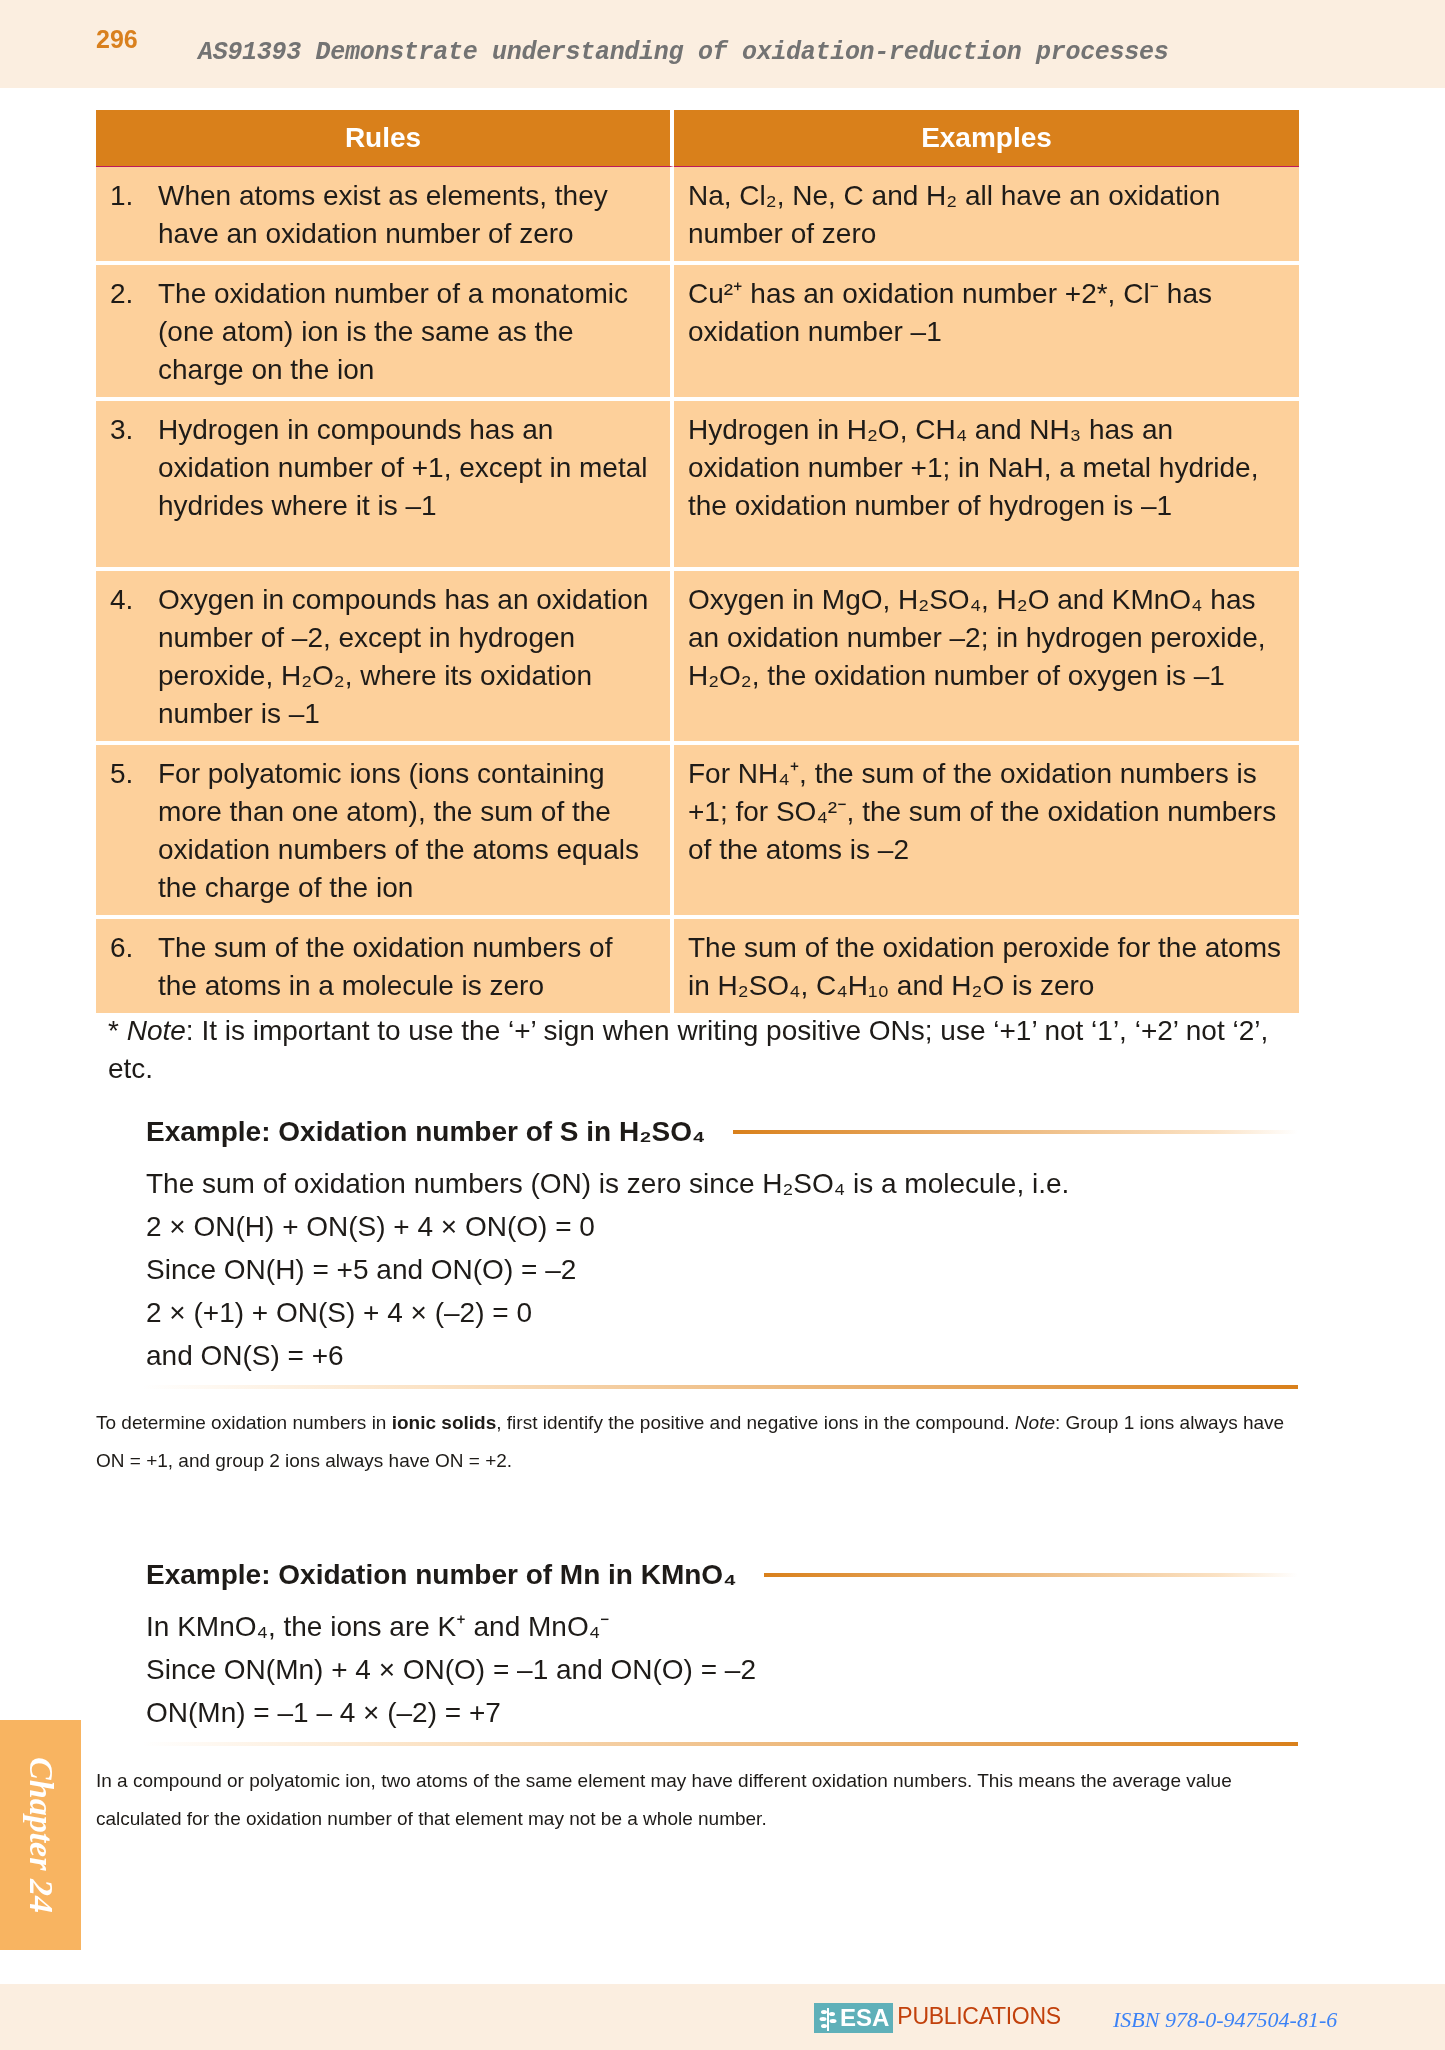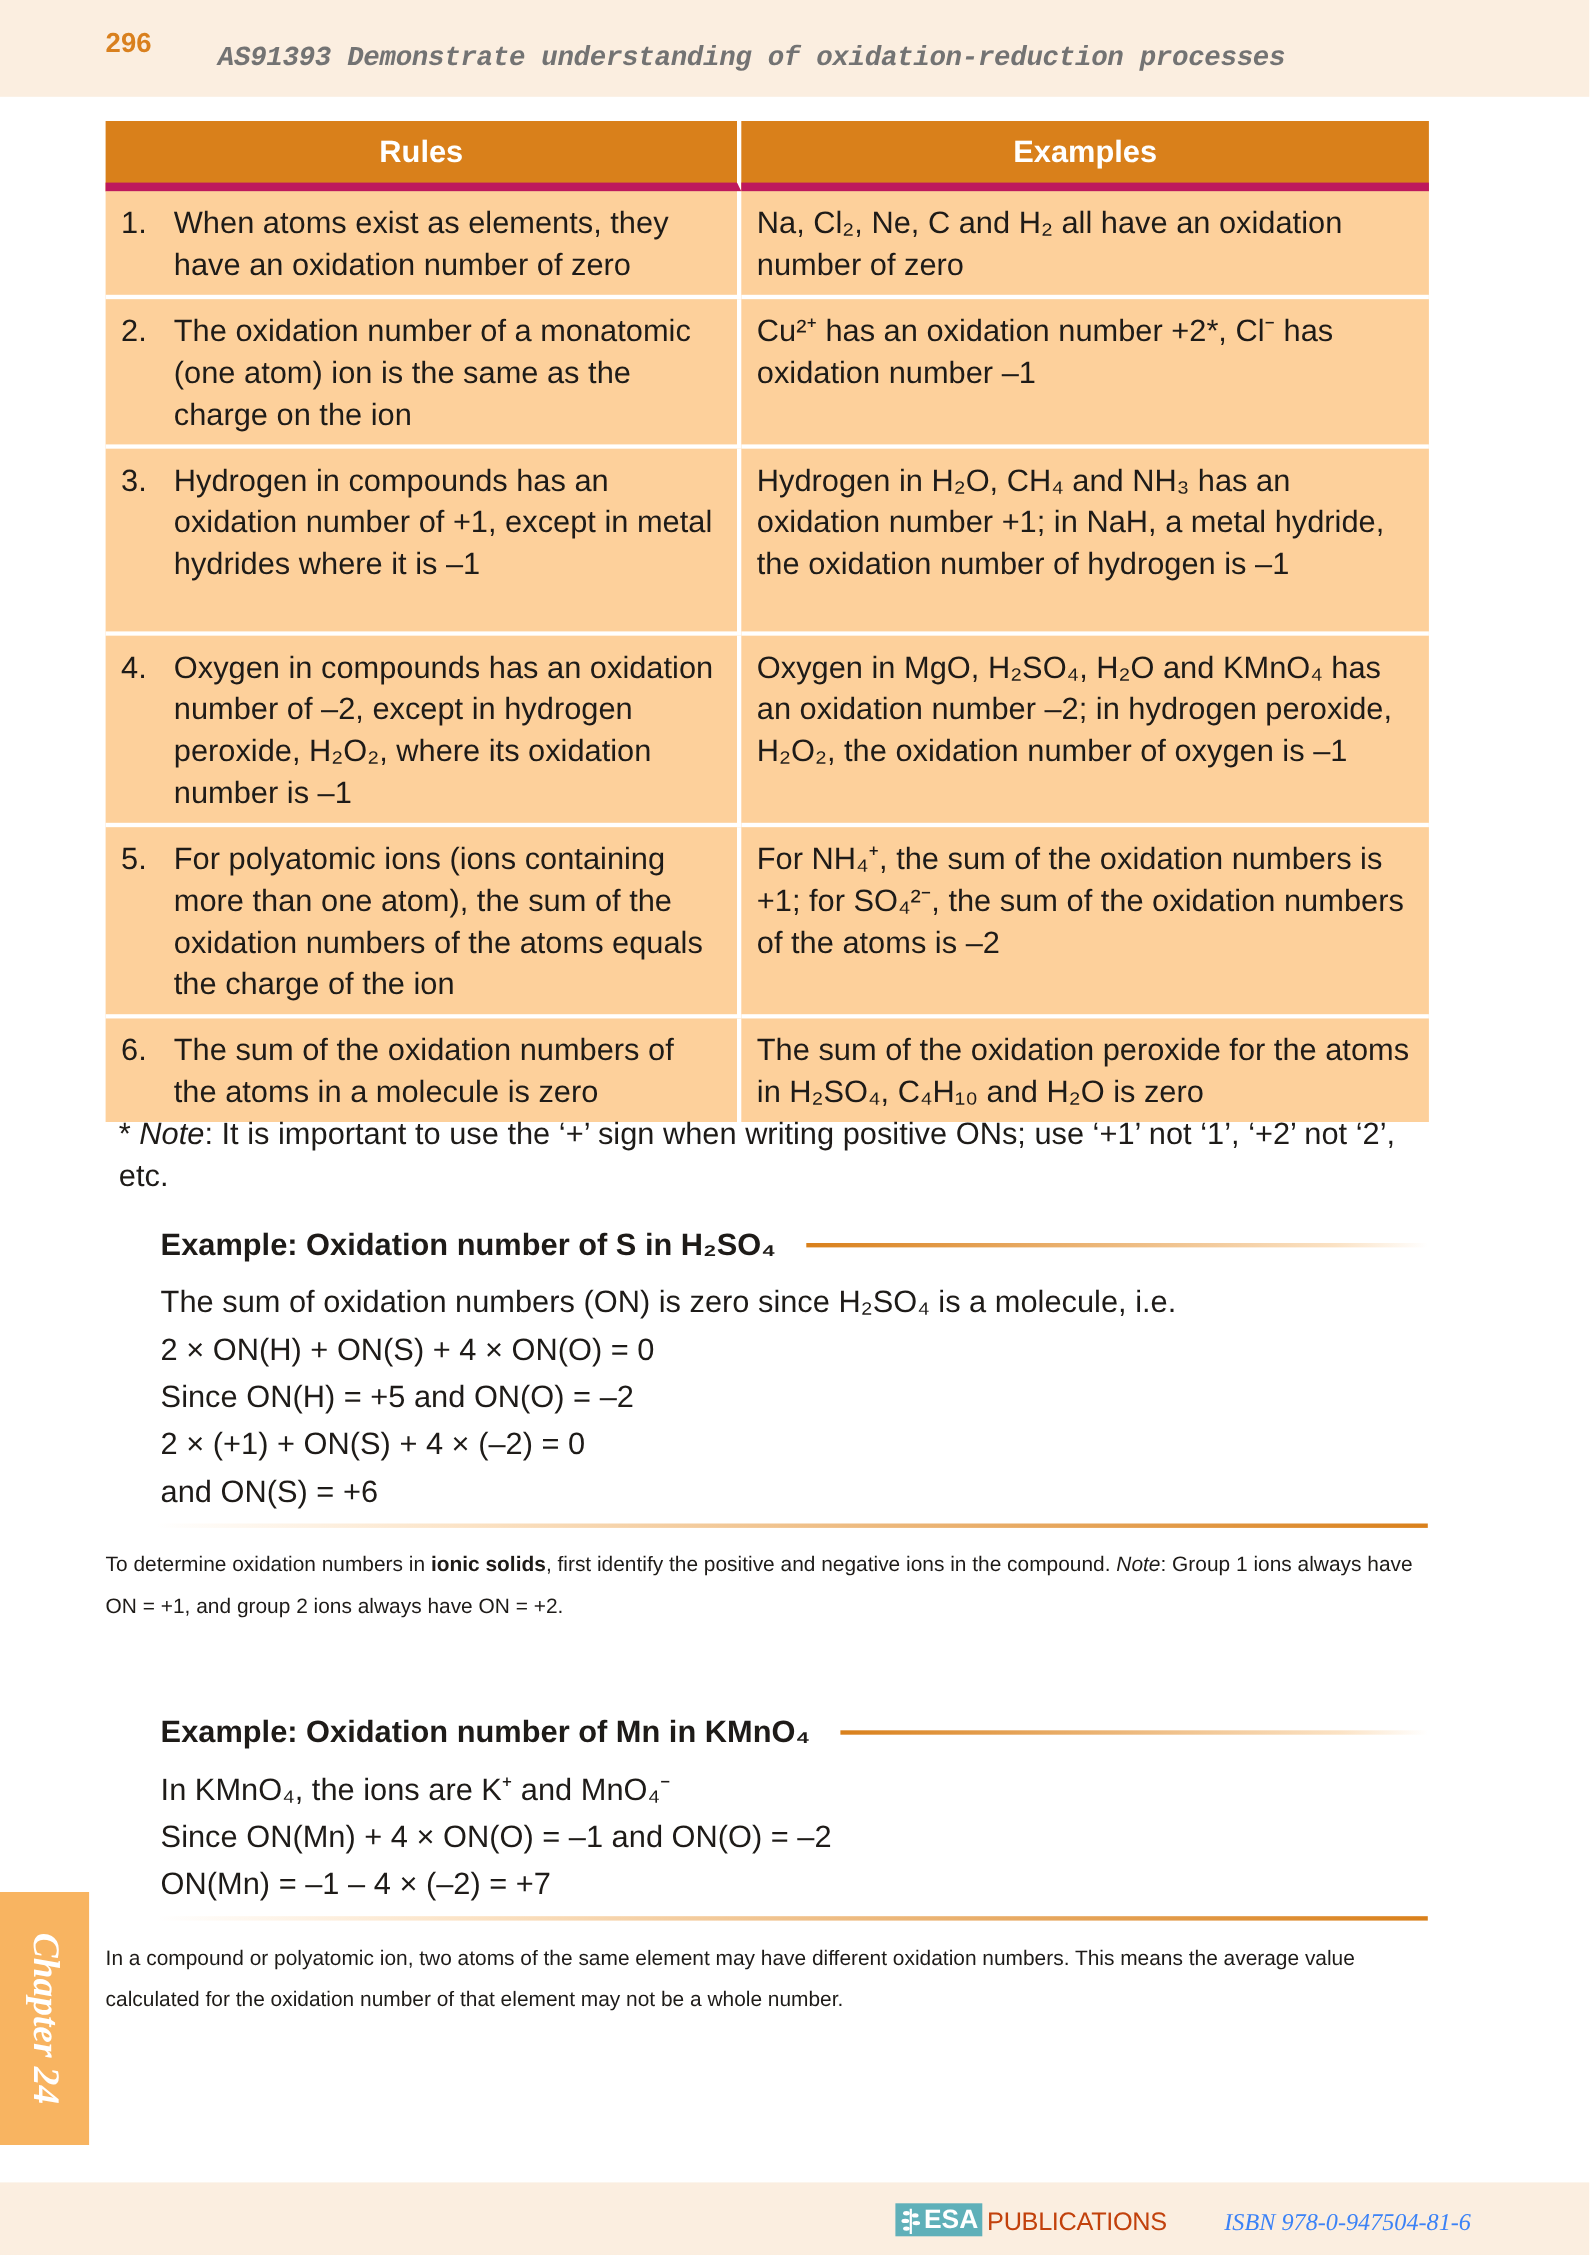--- a/index.html
+++ b/index.html
@@ -2,21 +2,21 @@
 <html><head>
 <meta charset="utf-8">
 <style>
   html, body { margin:0; padding:0; }
   body { width:1445px; height:2050px; position:relative; background:#ffffff; font-family:"Liberation Sans", sans-serif; color:#1e1b18; overflow:hidden; }
   .top-band { position:absolute; left:0; top:0; width:1445px; height:88px; background:#fbeee0; }
   .page-num { position:absolute; left:96px; top:25px; font-size:25px; font-weight:bold; color:#d9801e; font-family:"Liberation Sans Narrow","Liberation Sans", sans-serif; }
   .running-title { position:absolute; left:198px; top:38px; font-size:25px; font-style:italic; font-weight:bold; color:#737373; letter-spacing:-0.3px;font-family:Liberation Mono, monospace; }
 
   table.rules { position:absolute; left:96px; top:110px; width:1203px; border-collapse:separate; border-spacing:0; }
-  table.rules th { background:#d9801b; color:#ffffff; font-weight:bold; font-size:28px; height:56px; text-align:center; padding:0; border-bottom:8px solid #be185d; }
+  table.rules th { background:#d9801b; color:#ffffff; font-weight:bold; font-size:28px; height:56px; text-align:center; padding:0; border-bottom:1px solid #be185d; }
   table.rules th.c1 { width:574px; border-right:4px solid #ffffff; }
   table.rules td { background:#fdd09b; font-size:28px; line-height:38px; vertical-align:top; padding:10px 14px 8px 14px; border-bottom:4px solid #ffffff; }
   table.rules td.c1 { border-right:4px solid #ffffff; }
   table.rules tr:last-child td { border-bottom:none; }
   .rule { display:flex; }
   .rule .num { width:48px; flex:none; padding-left:0; }
   .rule .txt { flex:1; }
 
   .note { position:absolute; left:108px; top:1012px; width:1190px; font-size:28px; line-height:38px; }
 
@@ -25,21 +25,21 @@
   .ex-head .rule-line { flex:1; height:4px; margin-left:28px; background:linear-gradient(to right,#d9801b,#fbe2c4 85%,#ffffff); }
   .ex-body { font-size:28px; line-height:43px; margin-top:10px; }
   .ex-foot { height:4px; margin-top:8px; margin-left:-4px; background:linear-gradient(to right,#ffffff,#fbe2c4 25%,#d9801b); }
 
   .para { position:absolute; left:96px; width:1210px; font-size:19px; line-height:38px; }
 
   .chapter-tab { position:absolute; left:0; top:1720px; width:81px; height:230px; background:#f8b461; }
   .chapter-tab span { position:absolute; left:50%; top:50%; transform:translate(-50%,-50%) rotate(90deg); white-space:nowrap; font-family:"Liberation Serif", serif; font-style:italic; font-weight:bold; font-size:34px; color:#ffffff; }
 
   .footer-band { position:absolute; left:0; top:1984px; width:1445px; height:66px; background:#fbeee0; }
-  .logo { position:absolute; left:814px; top:2003px; display:flex; align-items:flex-end; }
+  .logo { position:absolute; left:814px; top:2003px; display:flex; align-items:flex-start; }
   .logo-box { background:#5fb0b9; color:#ffffff; font-weight:bold; font-size:24px; height:30px; display:flex; align-items:center; padding:0 4px 0 4px; }
   .logo-box svg { margin-right:2px; }
   .logo-pub { color:#c2410c; font-size:23px; margin-left:4px; letter-spacing:-0.3px; }
   .isbn { position:absolute; left:1075px; top:2007px; font-family:"Liberation Serif", serif; font-style:italic; font-size:22px; color:#3b82f6;margin-left:38px; }
 </style>
 </head>
 <body>
 
 <div class="top-band"></div>
 <div class="page-num">296</div>

